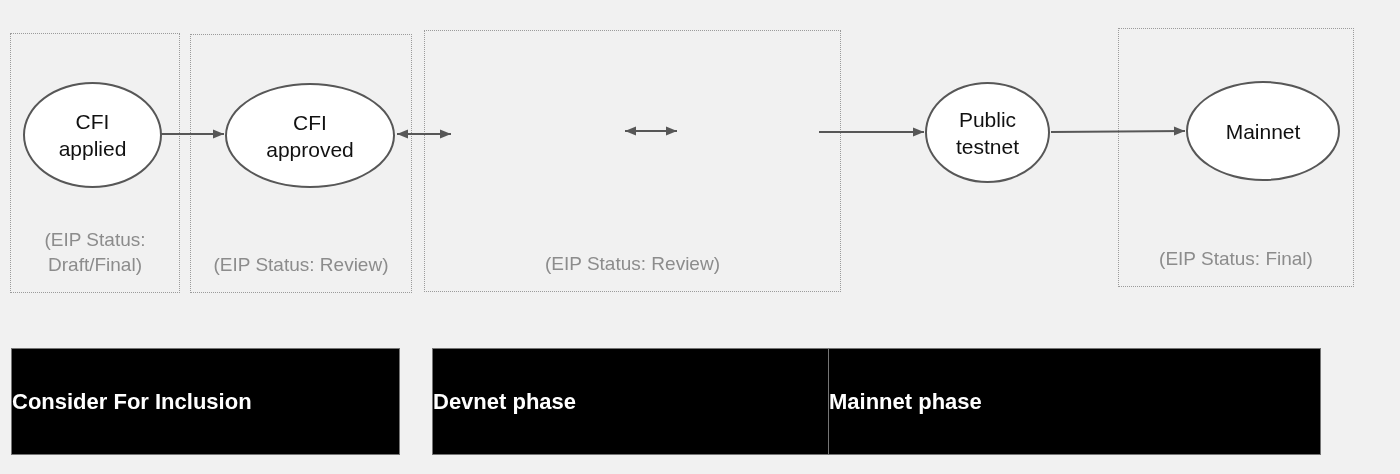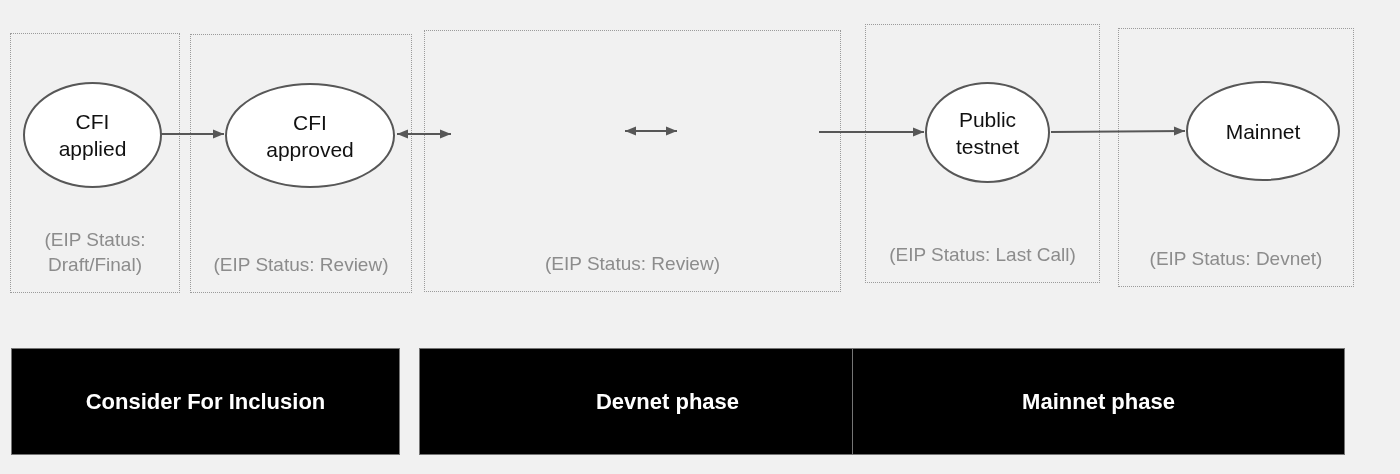--- a/index.html
+++ b/index.html
@@ -18,43 +18,40 @@
   .node {
     position:absolute; background:#ffffff; border:2px solid #575757;
     border-radius:50%; display:flex; align-items:center; justify-content:center;
     text-align:center; font-size:21px; line-height:27px; color:#111111;
   }
   .node .label { white-space:pre-line; }
   .arrows { position:absolute; left:0; top:0; pointer-events:none; }
   .phase {
     position:absolute; top:348px; height:107px;
     background:#000000; border:1px solid #757575;
-    color:#ffffff; display:flex; align-items:center; justify-content:center;
+    color:#ffffff; display:flex; align-items:center; justify-content:flex-start;
     font-size:22px; font-weight:bold;
   }
 </style>
 </head>
 <body>
 
 <div id="canvas">
 
   <div class="group" style="left:10px;top:33px;width:170px;height:260px">
     <div class="status">(EIP Status: Draft/Final)</div>
   </div>
   <div class="group" style="left:190px;top:34px;width:222px;height:259px">
     <div class="status">(EIP Status: Review)</div>
   </div>
   <div class="group" style="left:424px;top:30px;width:417px;height:262px">
     <div class="status">(EIP Status: Review)</div>
   </div>
-  <div class="group" style="left:865px;top:24px;width:235px;height:259px">
-    <div class="status">(EIP Status: Last Call)</div>
-  </div>
   <div class="group" style="left:1118px;top:28px;width:236px;height:259px">
-    <div class="status">(EIP Status: Devnet)</div>
+    <div class="status">(EIP Status: Final)</div>
   </div>
 
   <div class="node" style="left:23px;top:82px;width:139px;height:106px">
     <span class="label">CFI
 applied</span>
   </div>
   <div class="node" style="left:225px;top:83px;width:170px;height:105px">
     <span class="label">CFI
 approved</span>
   </div>
@@ -75,20 +72,20 @@
     <line x1="161" y1="134" x2="224" y2="134" stroke="#575757" stroke-width="1.8" marker-end="url(#ah)"></line>
     <line x1="397" y1="134" x2="451" y2="134" stroke="#575757" stroke-width="1.8" marker-start="url(#ah)" marker-end="url(#ah)"></line>
     <line x1="625" y1="131" x2="677" y2="131" stroke="#575757" stroke-width="1.8" marker-start="url(#ah)" marker-end="url(#ah)"></line>
     <line x1="819" y1="132" x2="924" y2="132" stroke="#575757" stroke-width="1.8" marker-end="url(#ah)"></line>
     <line x1="1051" y1="132" x2="1185" y2="131" stroke="#575757" stroke-width="1.8" marker-end="url(#ah)"></line>
   </svg>
 
   <div class="phase" style="left:11px;width:389px">
     <span>Consider For Inclusion</span>
   </div>
-  <div class="phase" style="left:419px;width:497px">
+  <div class="phase" style="left:432px;width:497px">
     <span>Devnet phase</span>
   </div>
-  <div class="phase" style="left:852px;width:493px">
+  <div class="phase" style="left:828px;width:493px">
     <span>Mainnet phase</span>
   </div>
 
 </div>
 
 </body></html>

